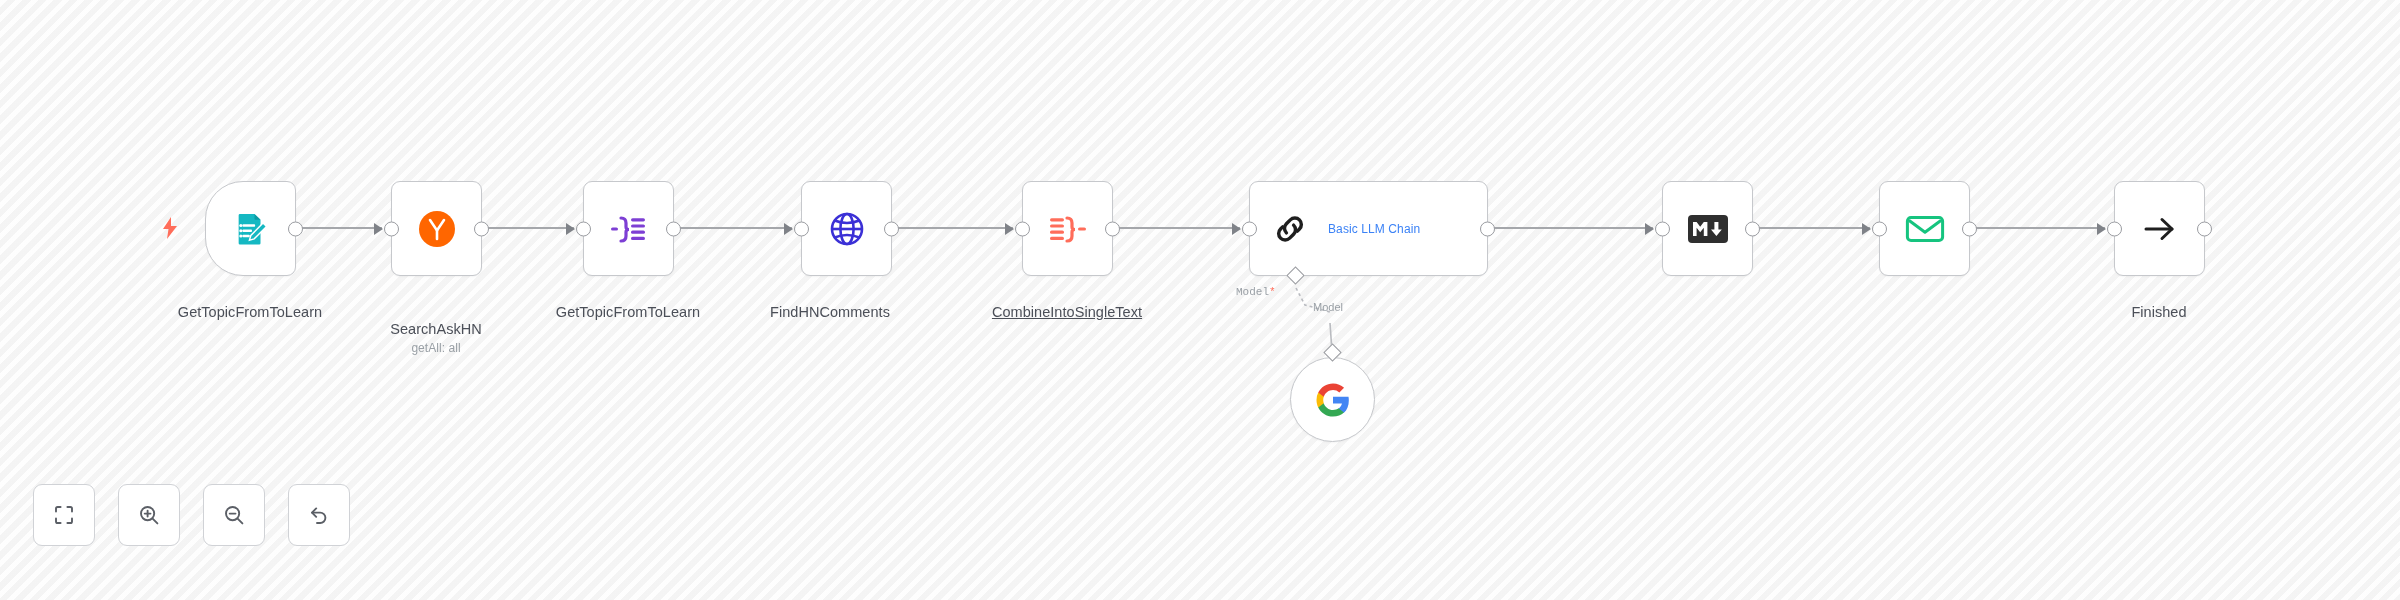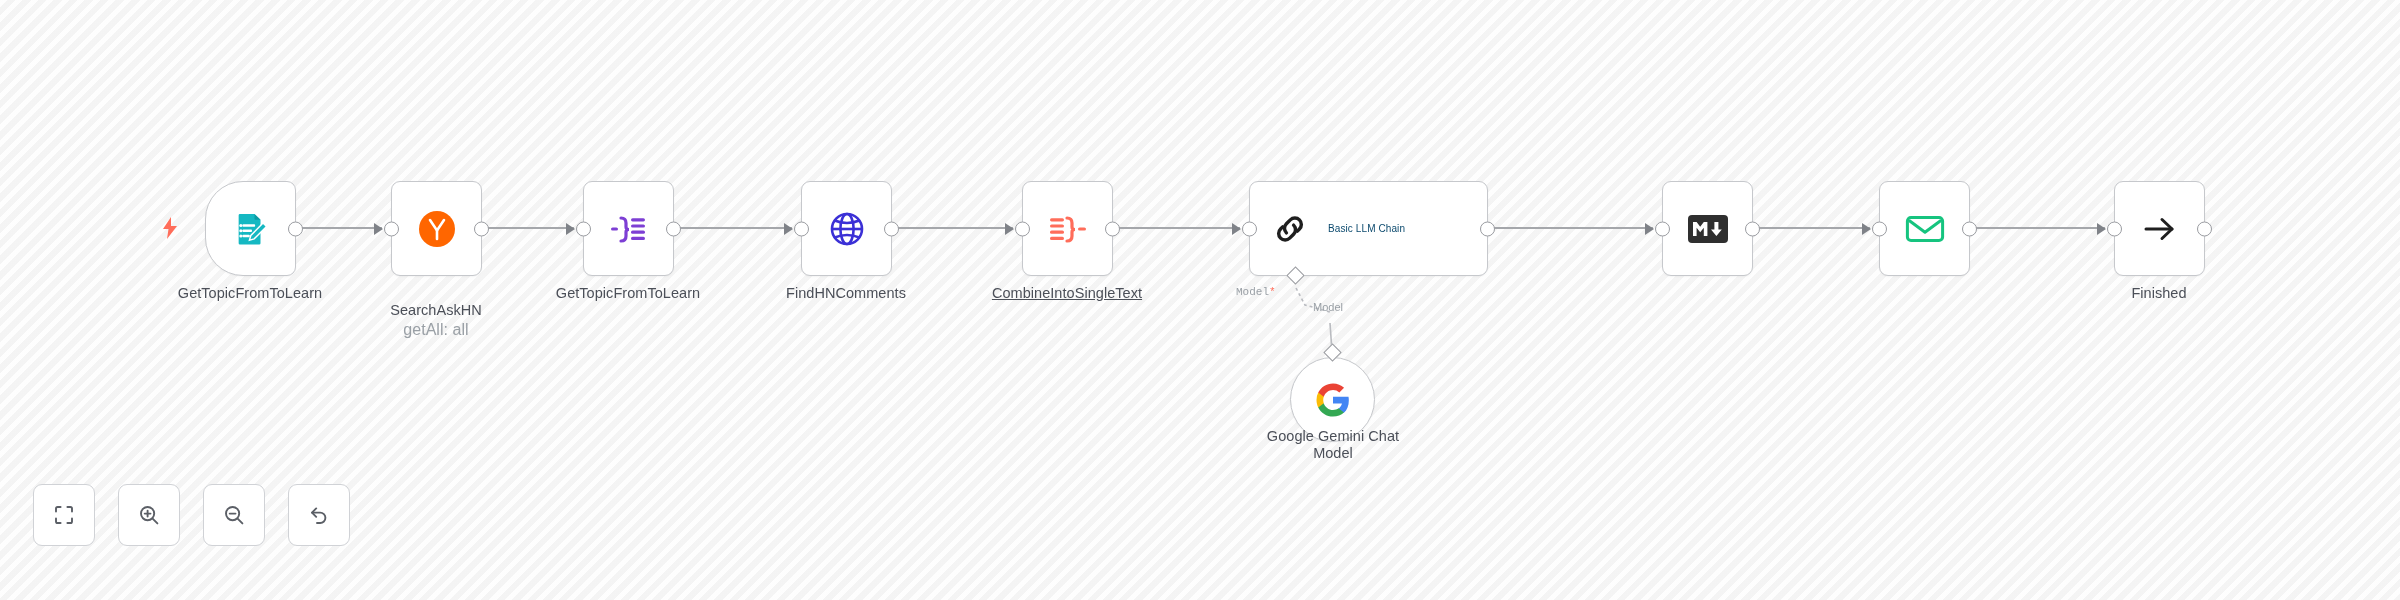--- a/index.html
+++ b/index.html
@@ -69,22 +69,22 @@
 
   .node-icon {
     display: flex;
     align-items: center;
     justify-content: center;
     width: 44px;
     height: 44px;
   }
 
   .node-inner-label {
-    font-size: 10px;
-    color: #0c4a6e;
+    font-size: 12px;
+    color: #3b82f6;
     letter-spacing: .1px;
     white-space: nowrap;
   }
 
   
   .port {
     position: absolute;
     width: 15px;
     height: 15px;
     border-radius: 50%;
@@ -112,25 +112,26 @@
 
   
   .caption {
     position: absolute;
     text-align: center;
     color: #4b4f58;
     font-size: 14.5px;
     line-height: 17px;
     font-weight: 400;
     letter-spacing: .05px;
+    margin-top: 19px;
   }
   .caption .sub {
     display: block;
     color: #9aa0a6;
-    font-size: 16px;
+    font-size: 12px;
     line-height: 15px;
     margin-top: 3px;
     font-weight: 400;
   }
 
   
   .diamond {
     position: absolute;
     width: 13px; height: 13px;
     background: #ffffff;
@@ -273,21 +274,21 @@
           <circle cx="20" cy="20" r="15"></circle>
           <ellipse cx="20" cy="20" rx="6.6" ry="15"></ellipse>
           <line x1="5" y1="20" x2="35" y2="20"></line>
           <path d="M7.6 11.5 Q20 16.5 32.4 11.5"></path>
           <path d="M7.6 28.5 Q20 23.5 32.4 28.5"></path>
         </g>
       </svg>
     </span>
     <span class="port out"></span>
   </div>
-  <div class="caption" style="left:736px; top:285px; width:220px;">
+  <div class="caption" style="left:720px; top:285px; width:220px;">
     <span>FindHNComments</span>
   </div>
 
   <div class="node" style="left:1022px; top:181px; width:91px; height:95px;">
     <span class="in-arrow"></span>
     <span class="port in"></span>
     <span class="node-icon">
       <svg width="40" height="32" viewBox="0 0 40 32">
         <g fill="#ff6d5a">
           <rect x="2" y="5.2" width="14" height="3.2" rx="1.6"></rect>
@@ -331,23 +332,20 @@
   <div class="diamond" style="left:1326px; top:346px;"></div>
   <div class="node circle" style="left:1290px; top:357px; width:85px; height:85px;">
     <span class="node-icon">
       <svg width="36" height="36" viewBox="0 0 48 48">
         <path fill="#4285F4" d="M45.1 24.5c0-1.6-.14-3.2-.43-4.7H24v8.9h11.9c-.5 2.8-2.06 5.15-4.4 6.74v5.6h7.1c4.16-3.83 6.5-9.47 6.5-16.54z"></path>
         <path fill="#34A853" d="M24 46c5.94 0 10.92-1.97 14.56-5.34l-7.1-5.5c-1.97 1.32-4.5 2.1-7.46 2.1-5.74 0-10.6-3.87-12.34-9.08H4.3v5.7C7.93 41.1 15.4 46 24 46z"></path>
         <path fill="#FBBC05" d="M11.66 28.18A13.2 13.2 0 0 1 10.95 24c0-1.45.26-2.86.7-4.18v-5.7H4.3A22 22 0 0 0 2 24c0 3.55.85 6.9 2.3 9.88l7.36-5.7z"></path>
         <path fill="#EA4335" d="M24 10.74c3.24 0 6.15 1.11 8.44 3.3l6.3-6.3C34.9 4.13 29.93 2 24 2 15.4 2 7.93 6.9 4.3 14.12l7.36 5.7C13.4 14.6 18.26 10.74 24 10.74z"></path>
       </svg>
     </span>
-  </div>
-  <div class="caption" style="left:1248px; top:428px; width:170px;">
-    <span>Google Gemini Chat Model</span>
   </div>
 
   <div class="node" style="left:1662px; top:181px; width:91px; height:95px;">
     <span class="in-arrow"></span>
     <span class="port in"></span>
     <span class="node-icon">
       <svg width="40" height="28" viewBox="0 0 40 28">
         <rect x="0" y="0" width="40" height="28" rx="4" fill="#2f2f2f"></rect>
         <path d="M5 21V7h3.6l3.6 4.7L15.8 7h3.6v14h-3.6v-8.3l-3.6 4.6-3.6-4.6V21z" fill="#ffffff"></path>
         <path d="M28.4 21 23 14.6h3.4V7h4v7.6h3.4z" fill="#ffffff"></path>

